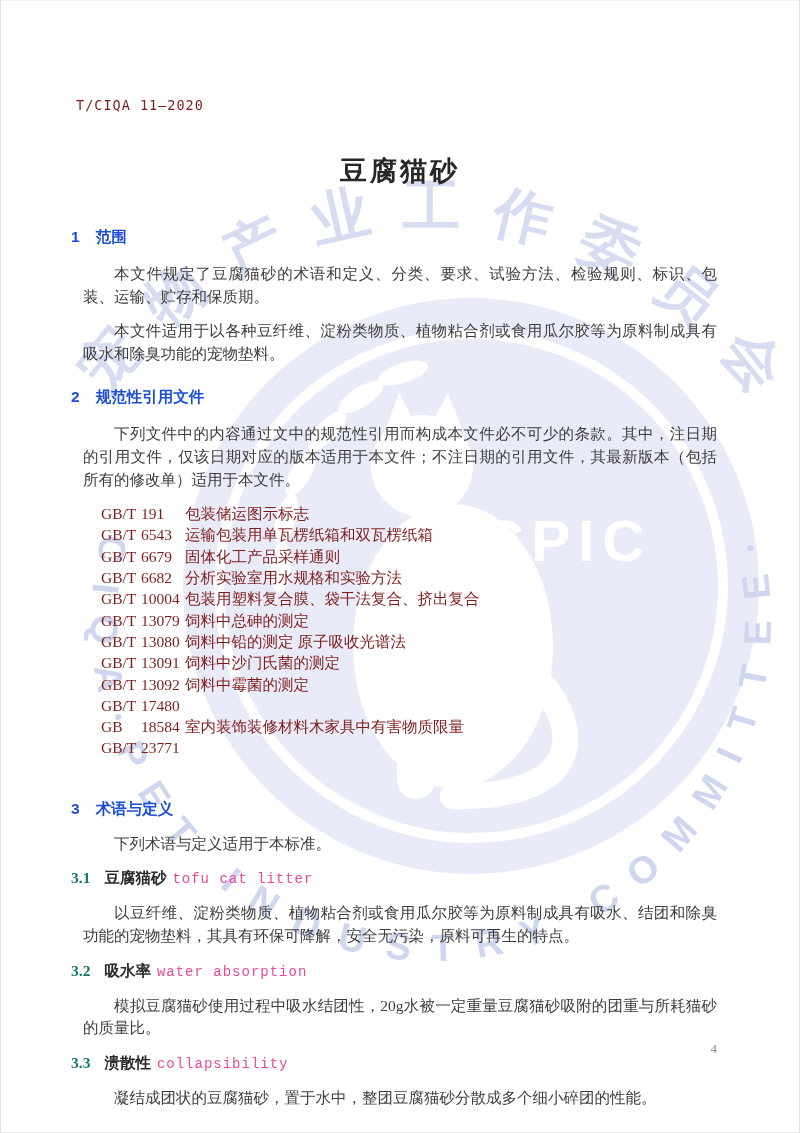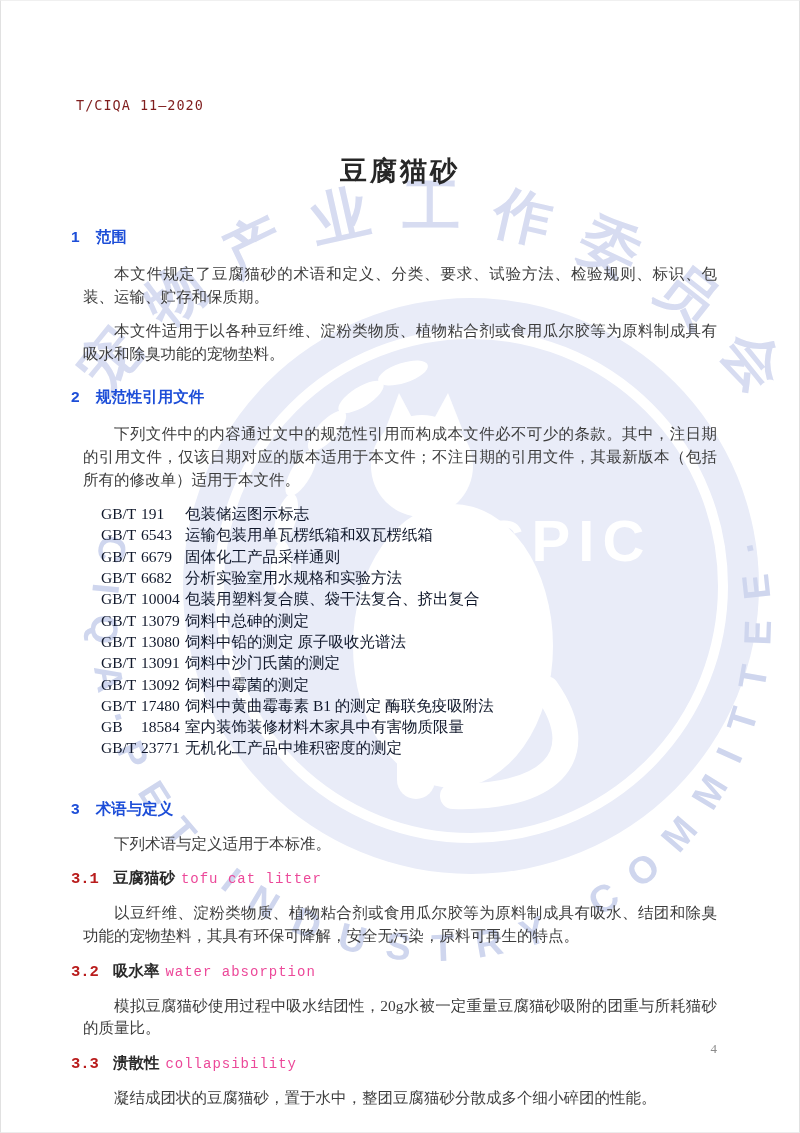--- a/index.html
+++ b/index.html
@@ -68,35 +68,35 @@
     text-indent: 2em;
     margin: 12px;
     color: #3c3c3c;
   }
   .par-group { margin-top: 16px; }
   .ref-list { margin: 8px 0 0 30px; }
   .ref-row {
     display: flex;
     font-size: 15.5px;
     line-height: 21.3px;
-    color: #0f172a;
+    color: #7f1d1d;
   }
   .ref-prefix { width: 40px; flex: 0 0 auto; }
   .ref-num    { width: 44px; flex: 0 0 auto; }
   .ref-title  { flex: 1 1 auto; }
   .terms-intro { margin-top: 14px; }
   .term-heading {
     margin-top: 8px;
     font-size: 15.5px;
     line-height: 21px;
   }
   .term-heading .term-num {
-    font-family: Liberation Mono, monospace;
-    font-weight: bold;
-    color: #b91c1c;
+    font-family: Liberation Serif, serif;
+    font-weight: bold;
+    color: #0f766e;
     display: inline-block;
     margin-right: 14px;
   }
   .term-heading .term-cn {
     font-family: "Liberation Sans", "DejaVu Sans", sans-serif;
     font-weight: bold;
     color: #2a2a2a;
     margin-right: 6px;
   }
   .term-heading .term-en {
@@ -225,31 +225,29 @@
           <span class="ref-title">饲料中沙门氏菌的测定</span>
         </div>
       <div class="ref-row">
           <span class="ref-prefix">GB/T</span>
           <span class="ref-num">13092</span>
           <span class="ref-title">饲料中霉菌的测定</span>
         </div>
       <div class="ref-row">
           <span class="ref-prefix">GB/T</span>
           <span class="ref-num">17480</span>
-          <span class="ref-title">饲料中黄曲霉毒素 B1 的测定 酶联免疫吸附法</span>
         </div>
       <div class="ref-row">
           <span class="ref-prefix">GB</span>
           <span class="ref-num">18584</span>
           <span class="ref-title">室内装饰装修材料木家具中有害物质限量</span>
         </div>
       <div class="ref-row">
           <span class="ref-prefix">GB/T</span>
           <span class="ref-num">23771</span>
-          <span class="ref-title">无机化工产品中堆积密度的测定</span>
         </div>
     </div>
 
     <div class="sec-heading h-terms">
       <span class="sec-num">3</span><span>术语与定义</span>
     </div>
     <p class="body-par terms-intro">下列术语与定义适用于本标准。</p>
 
     <div class="term-heading">
       <span class="term-num">3.1</span><span class="term-cn">豆腐猫砂</span><span class="term-en">tofu cat litter</span>

